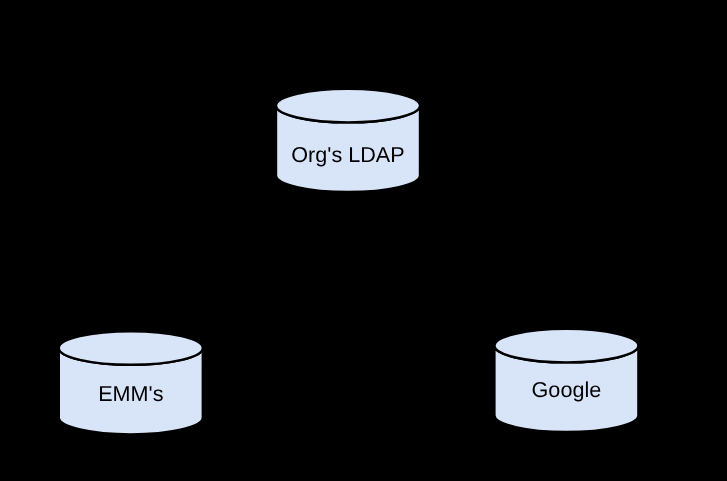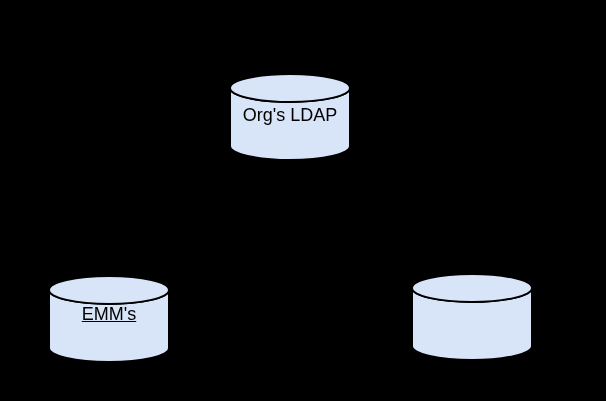--- a/index.html
+++ b/index.html
@@ -11,34 +11,34 @@
     overflow: hidden;
     font-family: "Liberation Sans", "DejaVu Sans", sans-serif;
   }
   .node { position: absolute; }
   .node svg { display: block; overflow: visible; }
   .node-label {
     position: absolute;
     display: flex;
     flex-direction: column;
     align-items: center;
-    justify-content: flex-start;
+    justify-content: center;
     text-align: center;
     font-size: 18px;
     line-height: 25px;
     color: #000000;
     pointer-events: none;
     white-space: nowrap;
   }
   
   #node-ldap       { left: 228px; top: 72px;  width: 124px; height: 90px; }
   #label-ldap      { left: 228px; top: 103px; width: 124px; height: 52px; }
   
   #node-emm        { left: 47px;  top: 274px; width: 124px; height: 90px; }
-  #label-emm       { left: 47px;  top: 302px; width: 124px; height: 52px; text-decoration: underline; }
+  #label-emm       { left: 47px;  top: 302px; width: 124px; height: 52px; }
   
   #node-google     { left: 410px; top: 272px; width: 124px; height: 90px; }
   #label-google    { left: 410px; top: 312px; width: 124px; height: 26px; }
 </style>
 </head>
 <body>
 
 <div class="canvas">
 
   <div class="node" id="node-ldap">
@@ -60,14 +60,17 @@
   <div class="node-label" id="label-emm">
     <span>EMM's</span>
   </div>
 
   <div class="node" id="node-google">
     <svg width="124" height="90" viewBox="0 0 124 90">
       <path d="M2,16 L2,74 A60,14 0 0 0 122,74 L122,16 A60,14 0 0 1 2,16 Z" fill="#d8e4f8" stroke="#000000" stroke-width="2"></path>
       <ellipse cx="62" cy="16" rx="60" ry="14" fill="#d8e4f8" stroke="#000000" stroke-width="2"></ellipse>
     </svg>
   </div>
+  <div class="node-label" id="label-google">
+    <span>Google</span>
+  </div>
 
 </div>
 
 </body></html>

